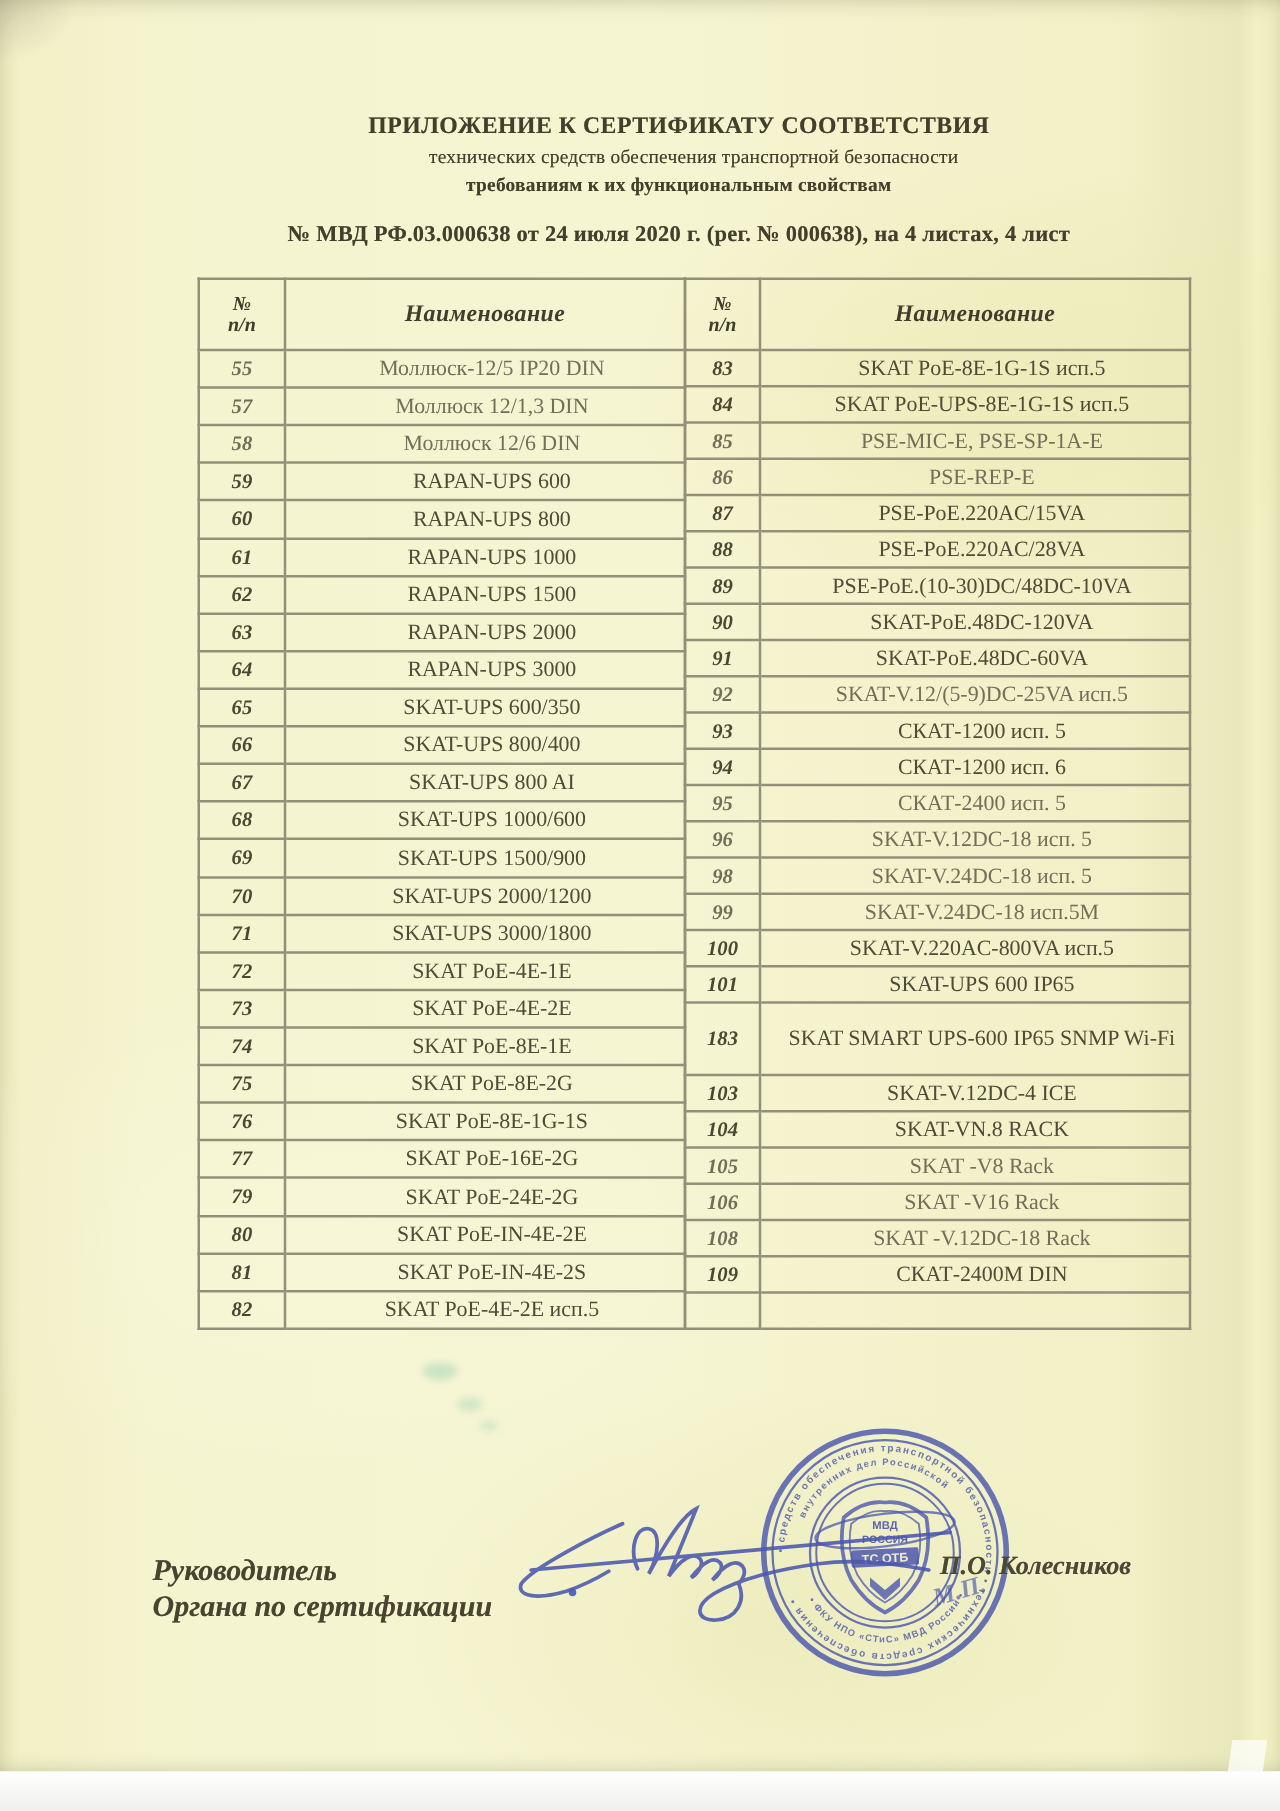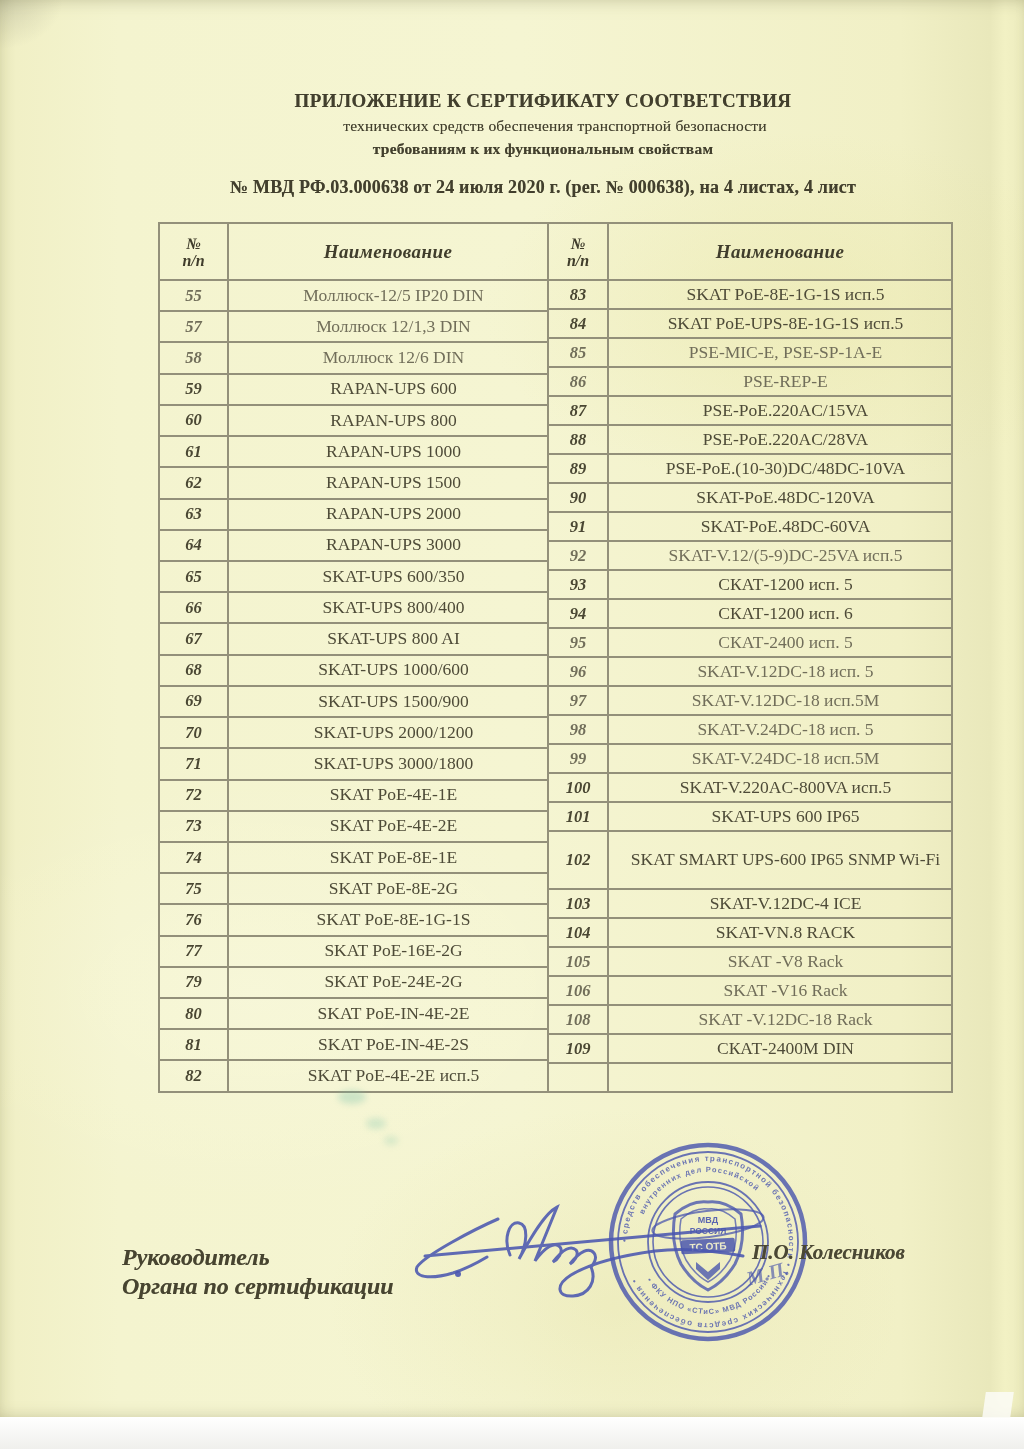--- a/index.html
+++ b/index.html
@@ -266,41 +266,37 @@
           </tr>
           <tr class="faded">
             <td class="c-num">95</td>
             <td class="c-name">СКАТ-2400 исп. 5</td>
           </tr>
           <tr class="faded">
             <td class="c-num">96</td>
             <td class="c-name">SKAT-V.12DC-18 исп. 5</td>
           </tr>
           <tr class="faded">
-            <td class="c-num">97</td>
-            <td class="c-name">SKAT-V.12DC-18 исп.5М</td>
-          </tr>
-          <tr class="faded">
             <td class="c-num">98</td>
             <td class="c-name">SKAT-V.24DC-18 исп. 5</td>
           </tr>
           <tr class="faded">
             <td class="c-num">99</td>
             <td class="c-name">SKAT-V.24DC-18 исп.5М</td>
           </tr>
           <tr>
             <td class="c-num">100</td>
             <td class="c-name">SKAT-V.220AC-800VA исп.5</td>
           </tr>
           <tr>
             <td class="c-num">101</td>
             <td class="c-name">SKAT-UPS 600 IP65</td>
           </tr>
           <tr class="tall">
-            <td class="c-num">102</td>
+            <td class="c-num">183</td>
             <td class="c-name">SKAT SMART UPS-600 IP65 SNMP Wi-Fi</td>
           </tr>
           <tr>
             <td class="c-num">103</td>
             <td class="c-name">SKAT-V.12DC-4 ICE</td>
           </tr>
           <tr>
             <td class="c-num">104</td>
             <td class="c-name">SKAT-VN.8 RACK</td>
           </tr>

